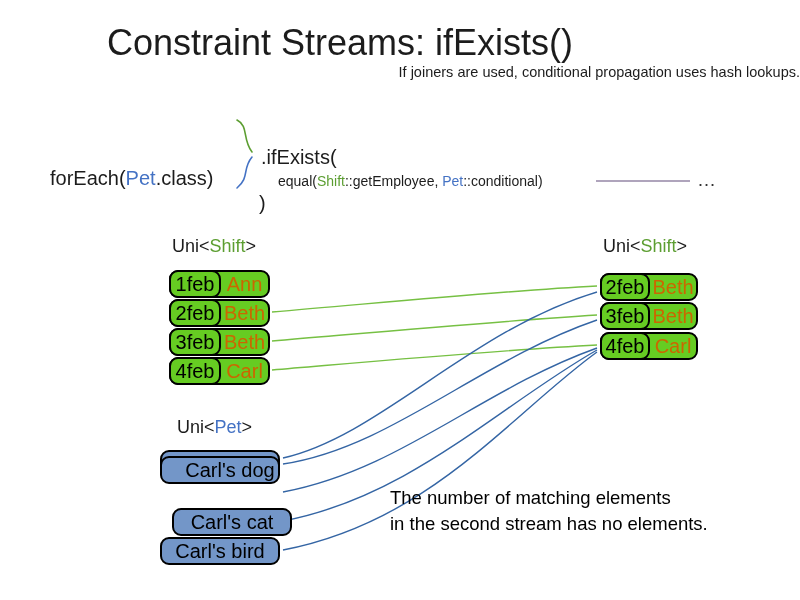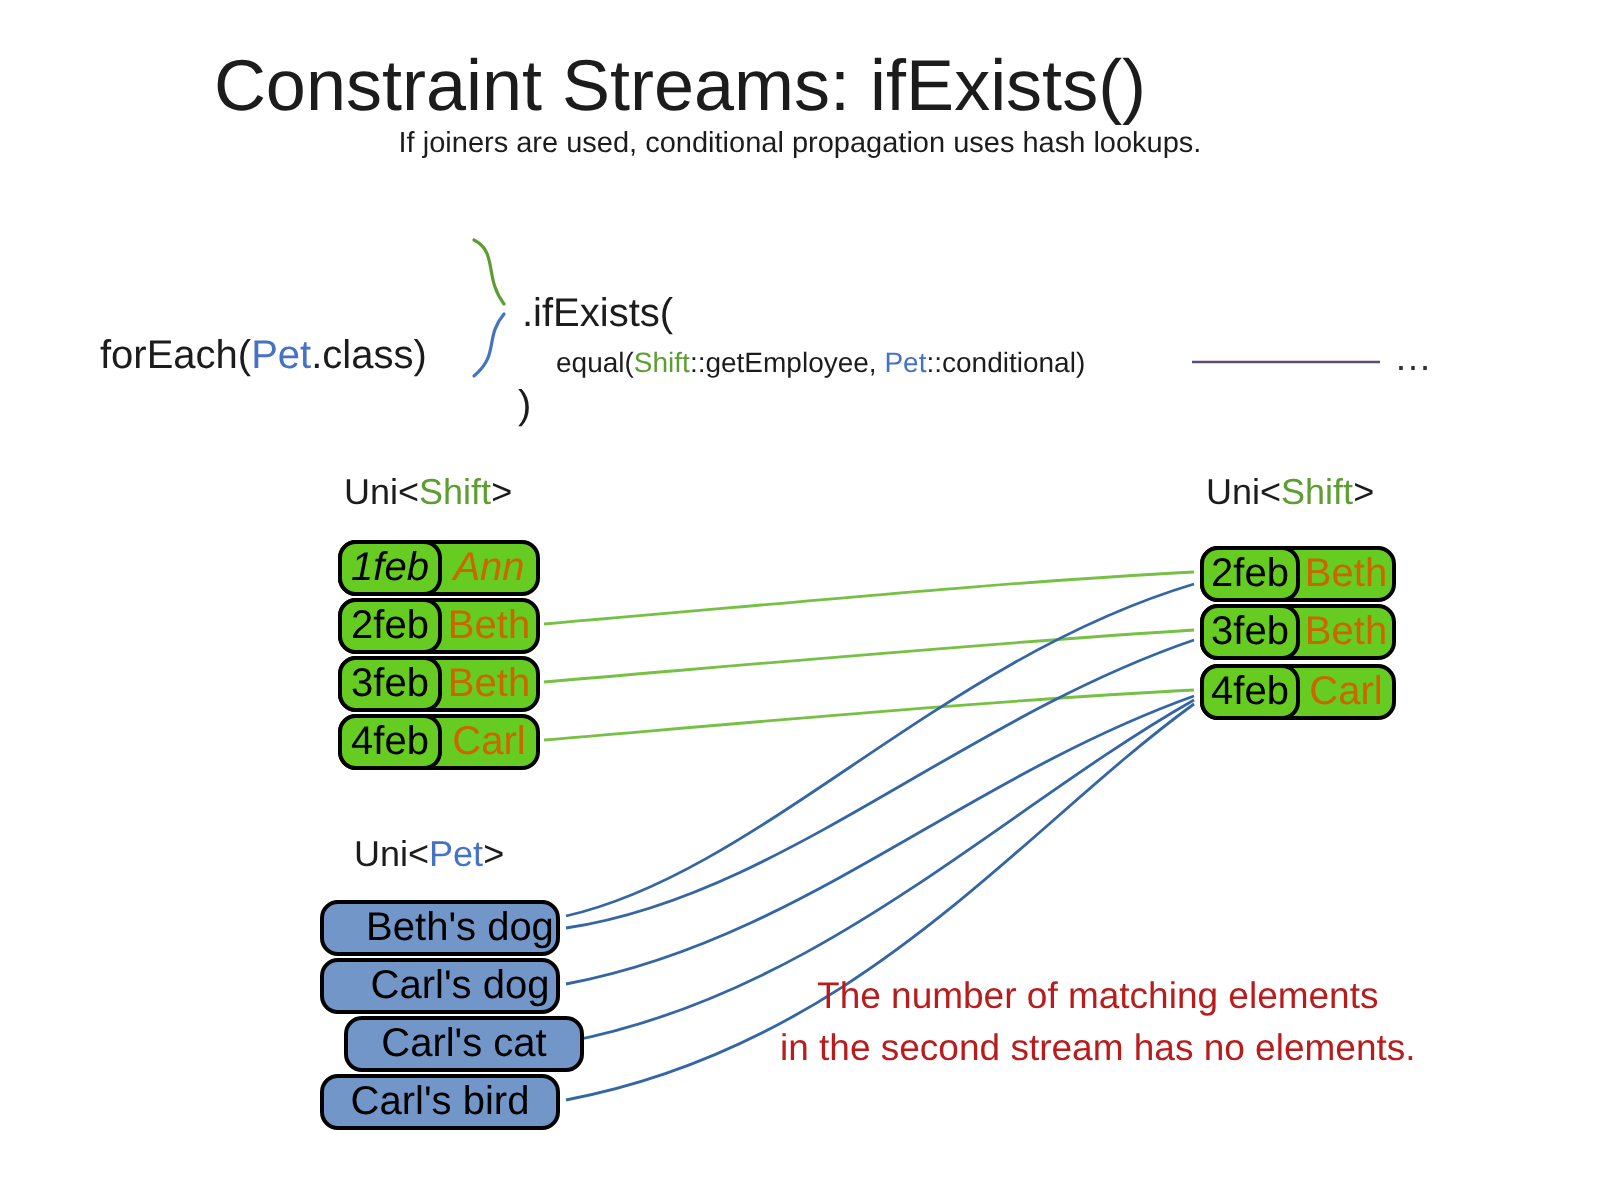--- a/index.html
+++ b/index.html
@@ -5,21 +5,21 @@
   html,body{margin:0;padding:0;background:#fff;}
   #slide{
     position:relative;width:800px;height:600px;background:#ffffff;
     font-family:"Liberation Sans",sans-serif;color:#1c1c1c;overflow:hidden;
   }
   .abs{position:absolute;white-space:nowrap;}
   #connectors{position:absolute;left:0;top:0;width:800px;height:600px;z-index:1;}
   .txt-layer{position:absolute;left:0;top:0;width:800px;height:600px;z-index:2;}
 
   .title{left:0;top:21px;width:680px;text-align:center;font-size:36px;line-height:1.2;color:#1c1c1c;}
-  .subtitle{left:0;top:64px;width:800px;text-align:center;font-size:14.5px;color:#1c1c1c;}
+  .subtitle{left:0;top:64px;width:800px;text-align:right;font-size:14.5px;color:#1c1c1c;}
 
   .code{font-size:20px;color:#1c1c1c;}
   .code-small{font-size:14px;color:#1c1c1c;}
   .t-green{color:#5C9E31;}
   .t-blue{color:#4472C4;}
   .ellipsis{font-size:19px;color:#333;}
 
   .tbl-label{font-size:18px;color:#1c1c1c;}
 
   .srow{
@@ -42,23 +42,22 @@
   .srow-r .name{left:48px;}
 
   .prow{
     position:absolute;width:120px;height:28px;box-sizing:border-box;
     background:#7396C8;border:2px solid #000;border-radius:9px;
     display:flex;align-items:center;justify-content:center;
     font-size:20px;color:#000;
   }
 
   .note{
-    left:390px;top:485px;font-size:18.5px;line-height:26px;color:#b91c1c;
+    left:390px;top:485px;font-size:18.5px;line-height:26px;color:#000000;
     white-space:nowrap;
-    text-align:center;
   }
 </style>
 </head>
 <body>
 
 <div id="slide">
 
   <svg id="connectors" viewBox="0 0 800 600" xmlns="http://www.w3.org/2000/svg">
 
     <path d="M 237,120 C 249,126 242,139 252,152" fill="none" stroke-width="1.6" stroke-linecap="round" stroke="#5C9E31"></path>
@@ -88,21 +87,21 @@
     <div class="abs code" style="left:261px;top:146px;">.ifExists(</div>
 
     <div class="abs code-small" style="left:278px;top:173px;"><span>equal(</span><span class="t-green">Shift</span><span>::getEmployee, </span><span class="t-blue">Pet</span><span>::conditional)</span></div>
 
     <div class="abs code" style="left:259px;top:192px;">)</div>
 
     <div class="abs ellipsis" style="left:697px;top:169px;">…</div>
 
     <div class="abs tbl-label" style="left:172px;top:236px;"><span>Uni&lt;</span><span class="t-green">Shift</span><span>&gt;</span></div>
 
-    <div class="srow" style="left:169px;top:270px;font-style:italic;">
+    <div class="srow" style="left:169px;top:270px;">
       <span class="date">1feb</span>
       <span class="name">Ann</span>
     </div>
     <div class="srow" style="left:169px;top:299px;">
       <span class="date">2feb</span>
       <span class="name">Beth</span>
     </div>
     <div class="srow" style="left:169px;top:328px;">
       <span class="date">3feb</span>
       <span class="name">Beth</span>
@@ -123,21 +122,21 @@
       <span class="name">Beth</span>
     </div>
     <div class="srow srow-r" style="left:600px;top:332px;">
       <span class="date">4feb</span>
       <span class="name">Carl</span>
     </div>
 
     <div class="abs tbl-label" style="left:177px;top:417px;"><span>Uni&lt;</span><span class="t-blue">Pet</span><span>&gt;</span></div>
 
     <div class="prow" style="left:160px;top:450px;padding-left:20px;">Beth's dog</div>
-    <div class="prow" style="left:160px;top:479px;padding-left:20px;">Carl's dog</div>
+    <div class="prow" style="left:160px;top:456px;padding-left:20px;">Carl's dog</div>
     <div class="prow" style="left:172px;top:508px;">Carl's cat</div>
     <div class="prow" style="left:160px;top:537px;">Carl's bird</div>
 
     <div class="abs note">
       <div>The number of matching elements</div>
       <div>in the second stream has no elements.</div>
     </div>
 
   </div>
 </div>

